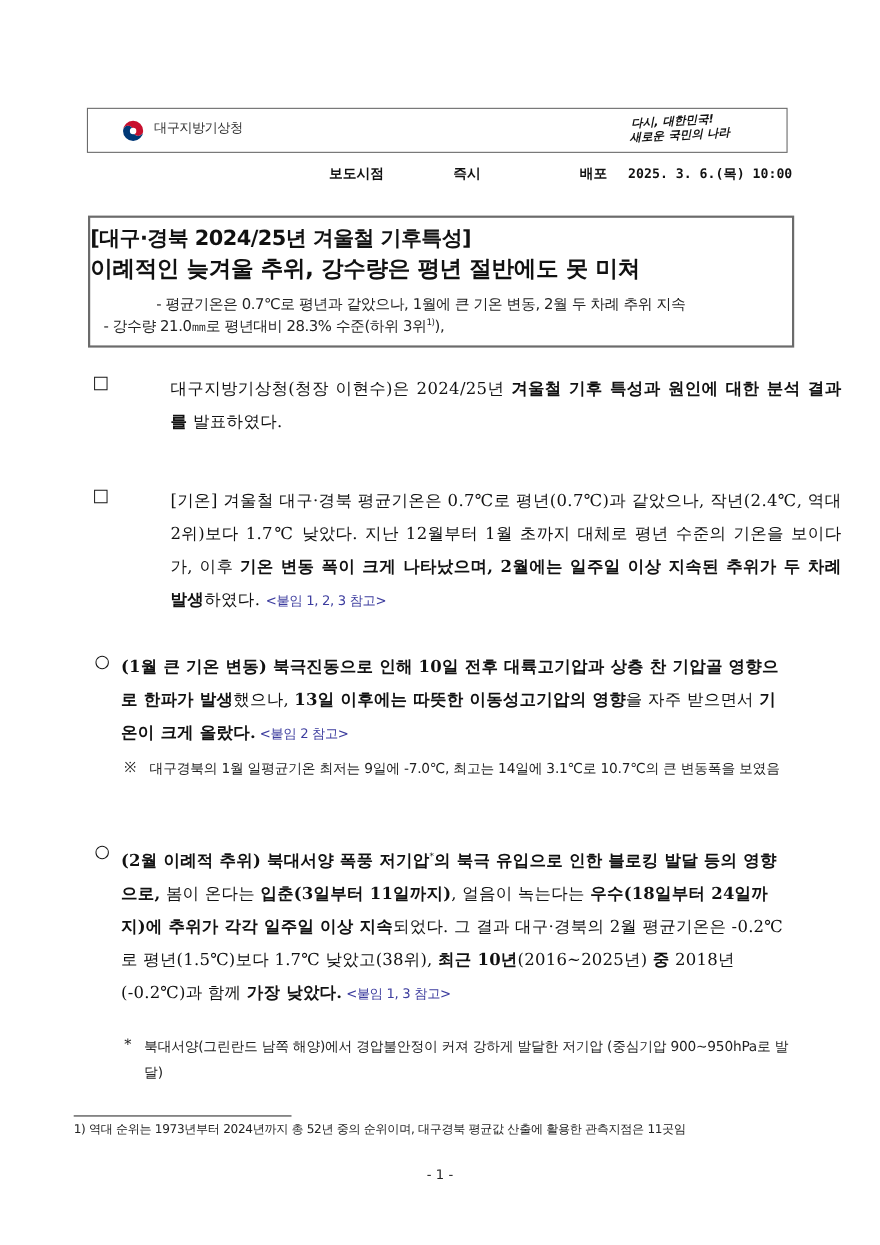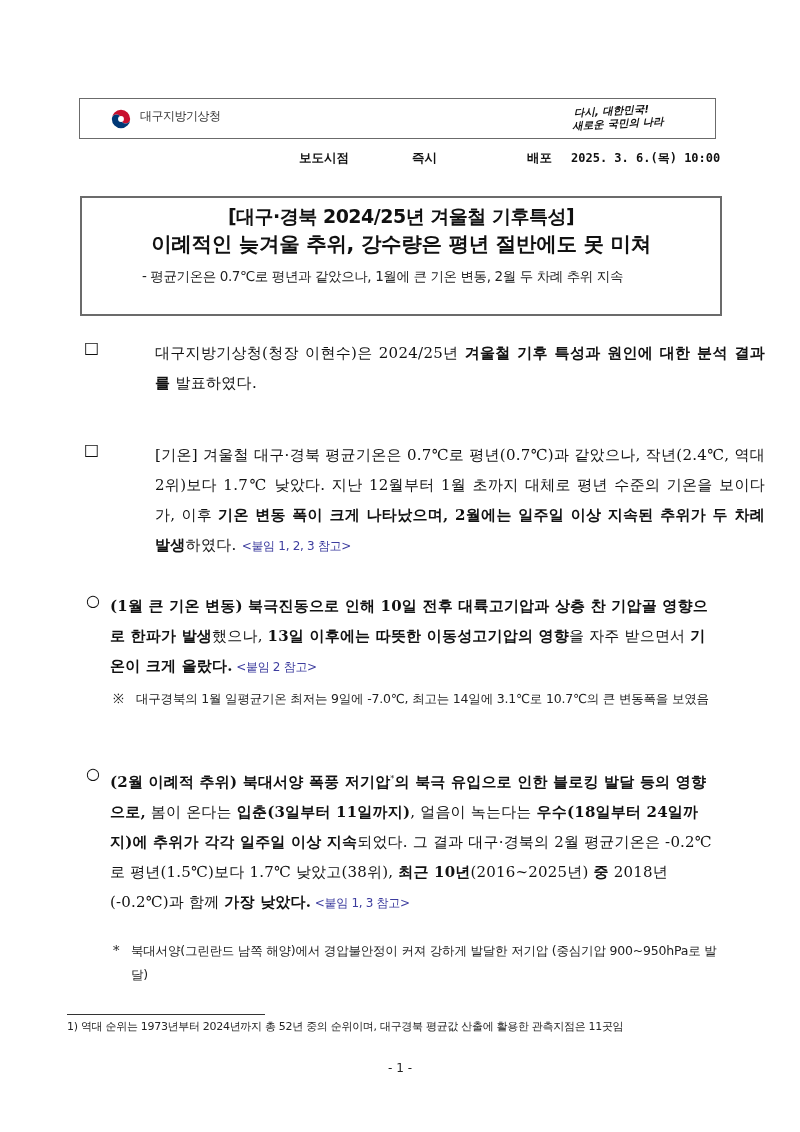--- a/index.html
+++ b/index.html
@@ -24,21 +24,21 @@
   .release { position: absolute; top: 150px; font-size: 12.5px; font-weight: bold;
              font-family: "DejaVu Sans", sans-serif; color: #111; }
   .rel-label1 { left: 299px; }
   .rel-val1 { left: 412px; }
   .rel-label2 { left: 527px; }
   .rel-val2 { left: 571px; font-family: "DejaVu Sans Mono", monospace; font-weight: bold; font-size: 12px; }
 
   
   .summary-box { position: absolute; left: 80px; top: 196px; width: 642px; height: 120px;
                  border: 2px solid #6b6b6b; box-sizing: border-box; }
-  .sum-title { position: absolute; left: 0; right: 0; text-align: center; font-weight: bold;
+  .sum-title { position: absolute; left: 0; right: 0; text-align: left; font-weight: bold;
                font-family: "DejaVu Sans", sans-serif; color: #111; }
   .sum-title1 { top: 6px; font-size: 19px; letter-spacing: -0.5px; }
   .sum-title2 { top: 32px; font-size: 20.5px; letter-spacing: -0.3px; }
   .sum-bullet { position: absolute; left: 12px; font-size: 13.5px; color: #222;
                 font-family: "DejaVu Sans", sans-serif; letter-spacing: -0.4px; }
   .sum-b1 { top: 70px; margin-left: 48px; }
   .sum-b2 { top: 90px; }
   sup { font-size: 8px; }
 
   
@@ -93,20 +93,21 @@
 
 <div class="release rel-label1">보도시점</div>
 <div class="release rel-val1">즉시</div>
 <div class="release rel-label2">배포</div>
 <div class="release rel-val2">2025. 3. 6.(목) 10:00</div>
 
 <div class="summary-box">
   <div class="sum-title sum-title1">[대구·경북 2024/25년 겨울철 기후특성]</div>
   <div class="sum-title sum-title2">이례적인 늦겨울 추위, 강수량은 평년 절반에도 못 미쳐</div>
   <div class="sum-bullet sum-b1">- 평균기온은 0.7℃로 평년과 같았으나, 1월에 큰 기온 변동, 2월 두 차례 추위 지속</div>
+  <div class="sum-bullet sum-b2"><span>- 강수량  21.0㎜로 평년대비 28.3% 수준(하위 3위</span><sup>1)</sup><span>),</span></div>
 </div>
 
 <div class="marker m1">□</div>
 <div class="para p1"><span>대구지방기상청(청장 이현수)은 2024/25년 </span><b>겨울철 기후 특성과 원인에 대한 분석 결과를</b><span> 발표하였다.</span></div>
 
 <div class="marker m2">□</div>
 <div class="para p2"><span>[기온] 겨울철 대구·경북 평균기온은 0.7℃로 평년(0.7℃)과 같았으나, 작년(2.4℃, 역대 2위)보다 1.7℃ 낮았다. 지난 12월부터 1월 초까지 대체로 평년 수준의 기온을 보이다가, 이후 </span><b>기온 변동 폭이 크게 나타났으며, 2월에는 일주일 이상 지속된 추위가 두 차례 발생</b><span>하였다. </span><span class="ref">&lt;붙임 1, 2, 3 참고&gt;</span></div>
 
 <div class="marker circ1">○</div>
 <div class="sub s1"><b>(1월 큰 기온 변동) 북극진동으로 인해 10일 전후 대륙고기압과 상층 찬 기압골 영향으로 한파가 발생</b><span>했으나, </span><b>13일 이후에는 따뜻한 이동성고기압의 영향</b><span>을 자주 받으면서 </span><b>기온이 크게 올랐다.</b><span class="ref"> &lt;붙임 2 참고&gt;</span></div>

